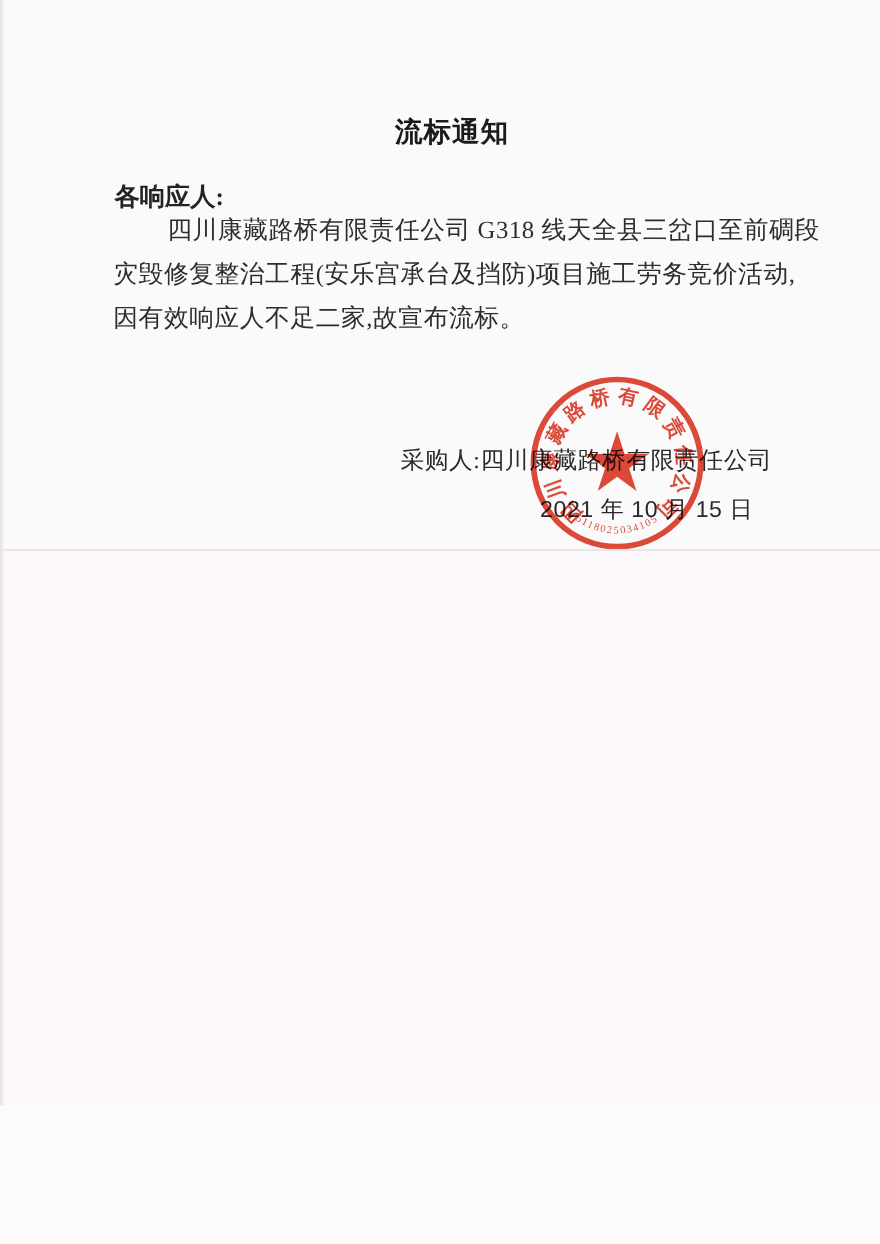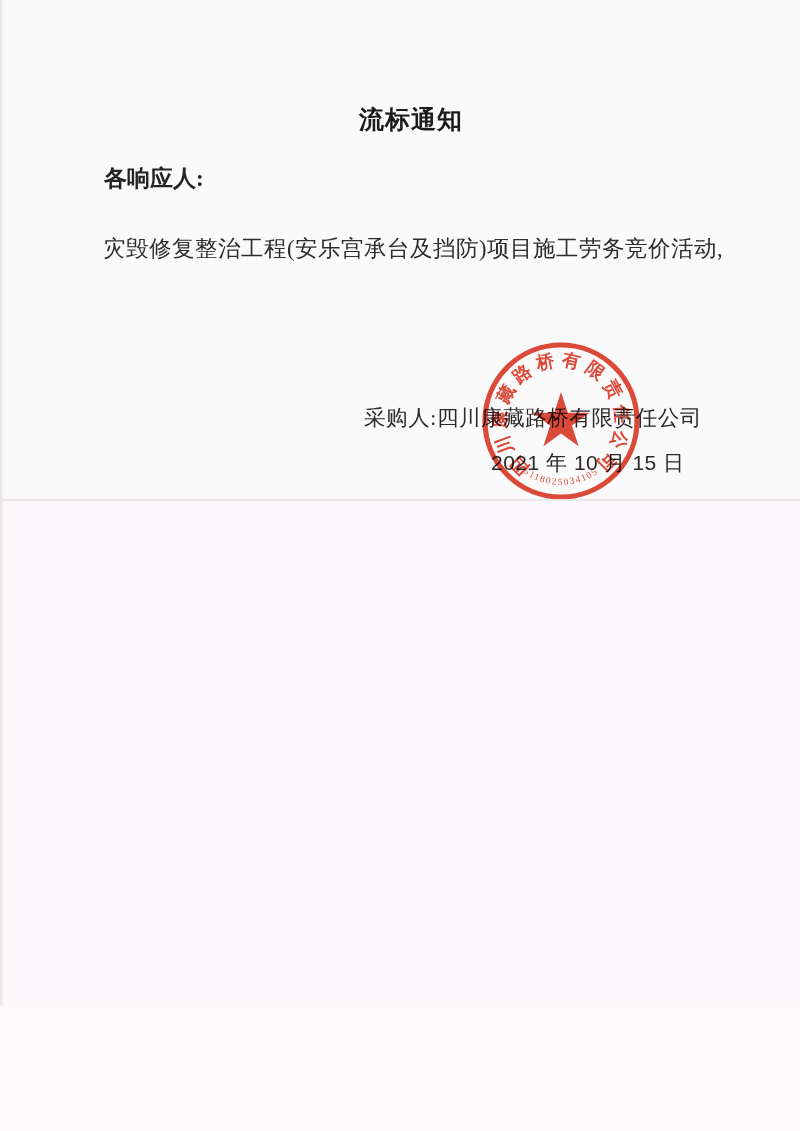--- a/index.html
+++ b/index.html
@@ -29,21 +29,23 @@
 <body>
 
 <div class="page">
 
   <div class="scan-left-edge"></div>
 
   <div class="doc-title">流标通知</div>
 
   <div class="salutation">各响应人:</div>
 
+  <div class="body-line bl-0">四川康藏路桥有限责任公司 G318 线天全县三岔口至前碉段</div>
   <div class="body-line bl-1">灾毁修复整治工程(安乐宫承台及挡防)项目施工劳务竞价活动,</div>
+  <div class="body-line bl-2">因有效响应人不足二家,故宣布流标。</div>
 
   <div class="purchaser-line"><span>采购人:</span><span>四川康藏路桥有限责任公司</span></div>
 
   <div class="date-line">2021 年 10 月 15 日</div>
 
   <svg class="seal" viewBox="0 0 160 160" xmlns="http://www.w3.org/2000/svg">
     <defs>
       <path id="sealTopArc" d="M 50 126.1 A 55 55 0 1 1 110 126.1" fill="none"></path>
       <path id="sealBottomArc" d="M 31 121.1 A 64 64 0 0 0 129 121.1" fill="none"></path>
     </defs>

